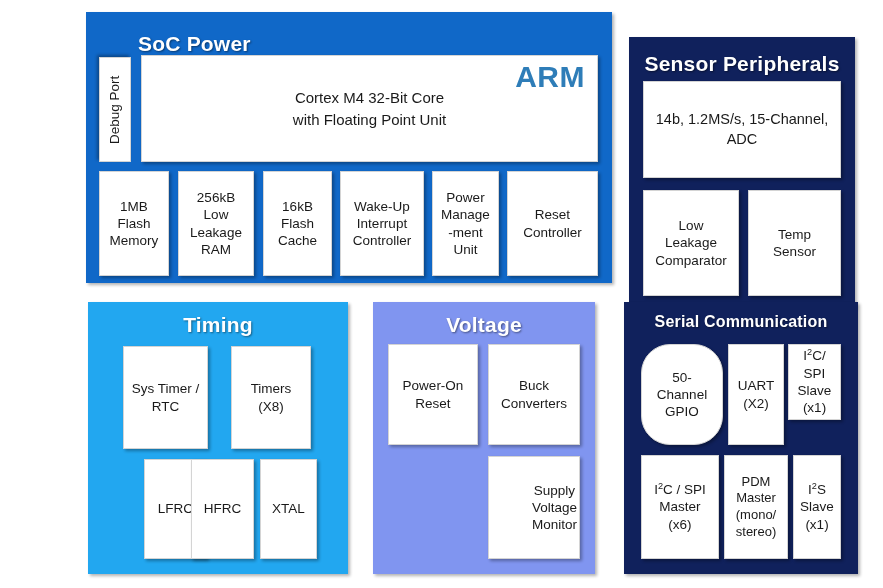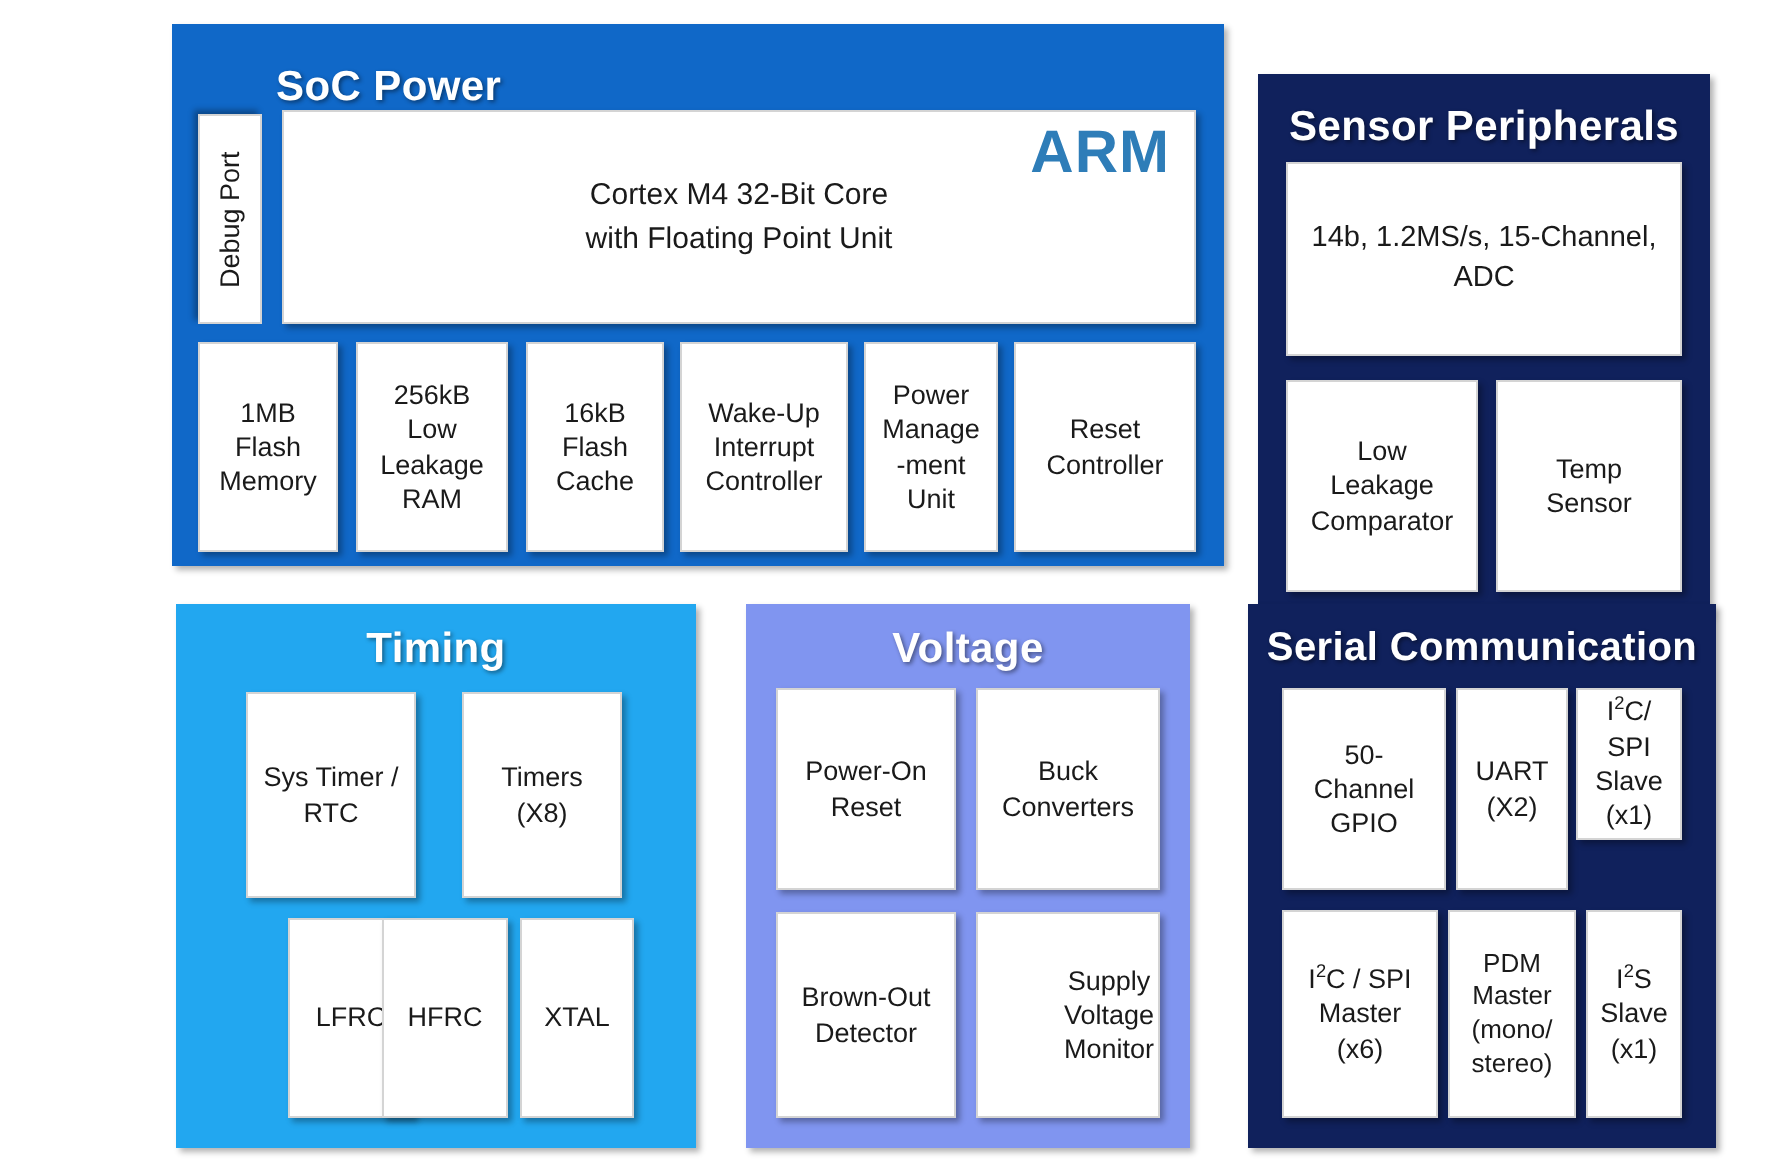--- a/index.html
+++ b/index.html
@@ -213,40 +213,34 @@
     </span>
   </div>
 
   <div class="blk" style="left:115px; top:42px; width:92px; height:101px;">
     <span class="lines">
       <span>Buck</span><br>
       <span>Converters</span>
     </span>
   </div>
 
-  <div class="blk" style="left:15px; top:154px; width:90px; height:103px;">
-    <span class="lines">
-      <span>Brown-Out</span><br>
-      <span>Detector</span>
-    </span>
-  </div>
 
   <div class="blk" style="left:115px; top:154px; width:92px; height:103px;justify-content:flex-end;">
     <span class="lines">
       <span>Supply</span><br>
       <span>Voltage</span><br>
       <span>Monitor</span>
     </span>
   </div>
 </div>
 
 <div class="panel" id="panel-serial-communication" style="left:624px; top:302px; width:234px; height:272px; background:#10215C;">
-  <div class="panel-title center" style="position:absolute; left:0; top:12px; width:234px; font-size:20px;">Serial Communication</div>
-
-  <div class="blk" style="left:17px; top:42px; width:82px; height:101px;">
+  <div class="panel-title center" style="position:absolute; left:0; top:12px; width:234px; font-size:16px;">Serial Communication</div>
+
+  <div class="blk" style="left:17px; top:42px; width:82px; height:101px;border-radius:29px;">
     <span class="lines">
       <span>50-</span><br>
       <span>Channel</span><br>
       <span>GPIO</span>
     </span>
   </div>
 
   <div class="blk" style="left:104px; top:42px; width:56px; height:101px;">
     <span class="lines">
       <span>UART</span><br>

